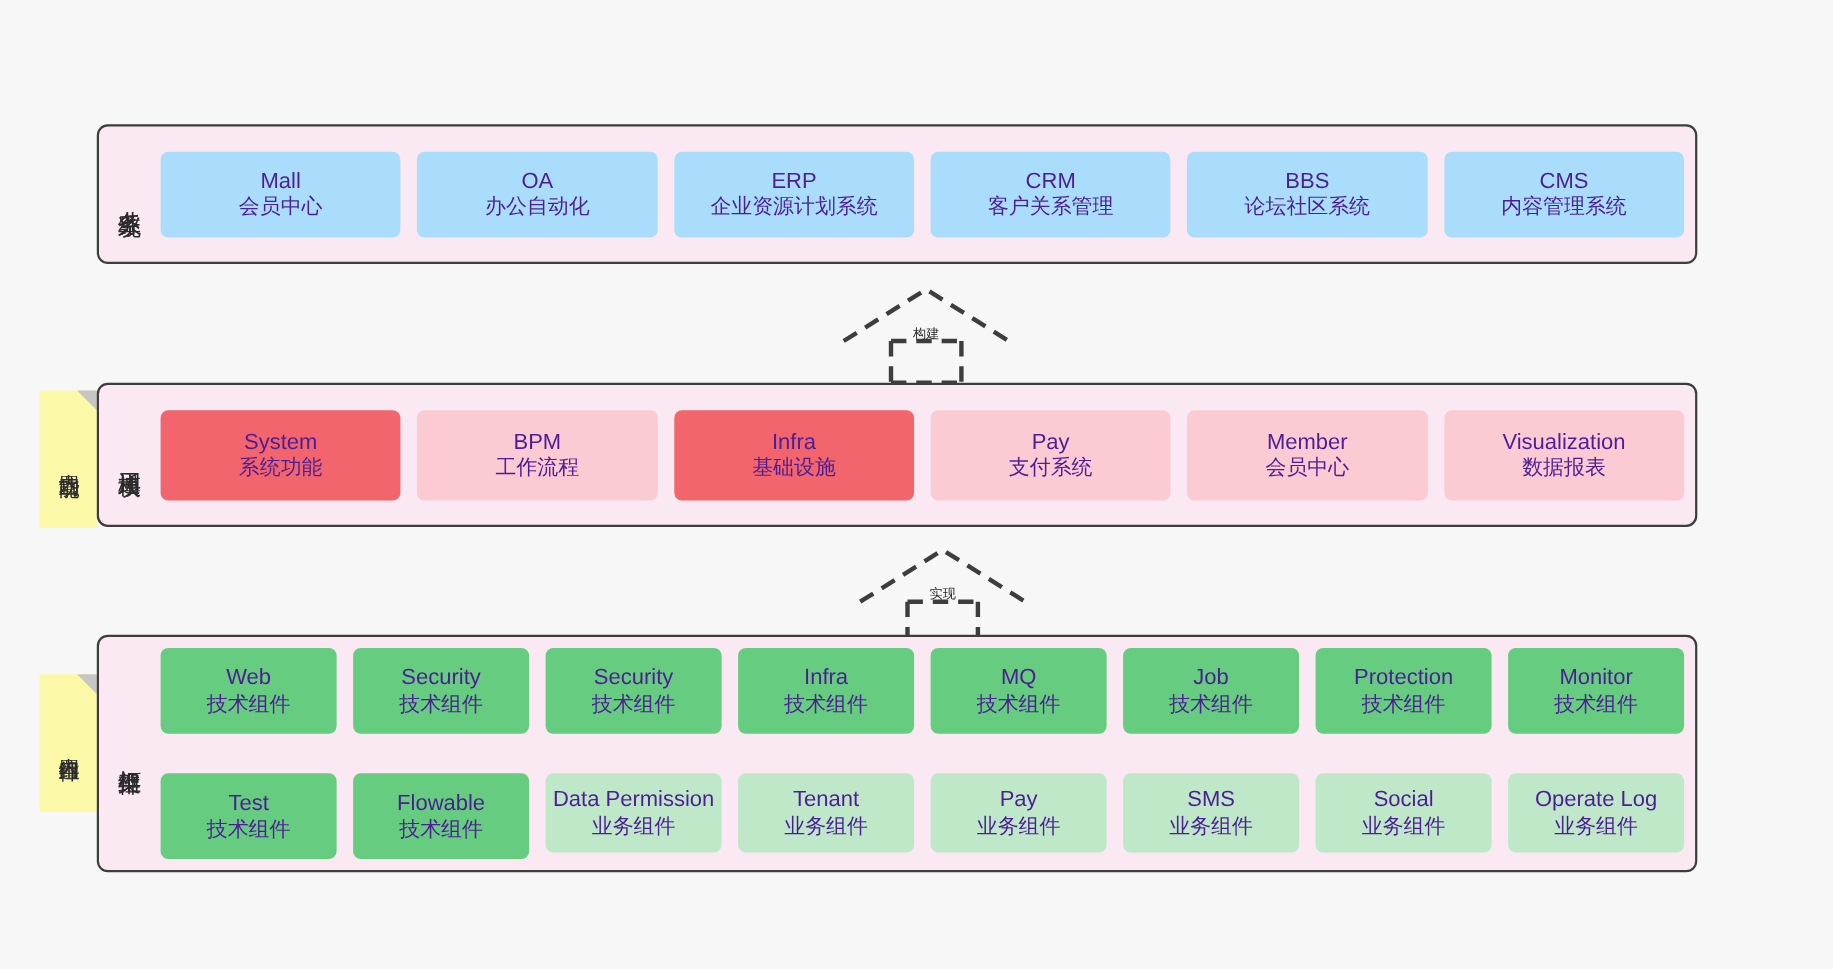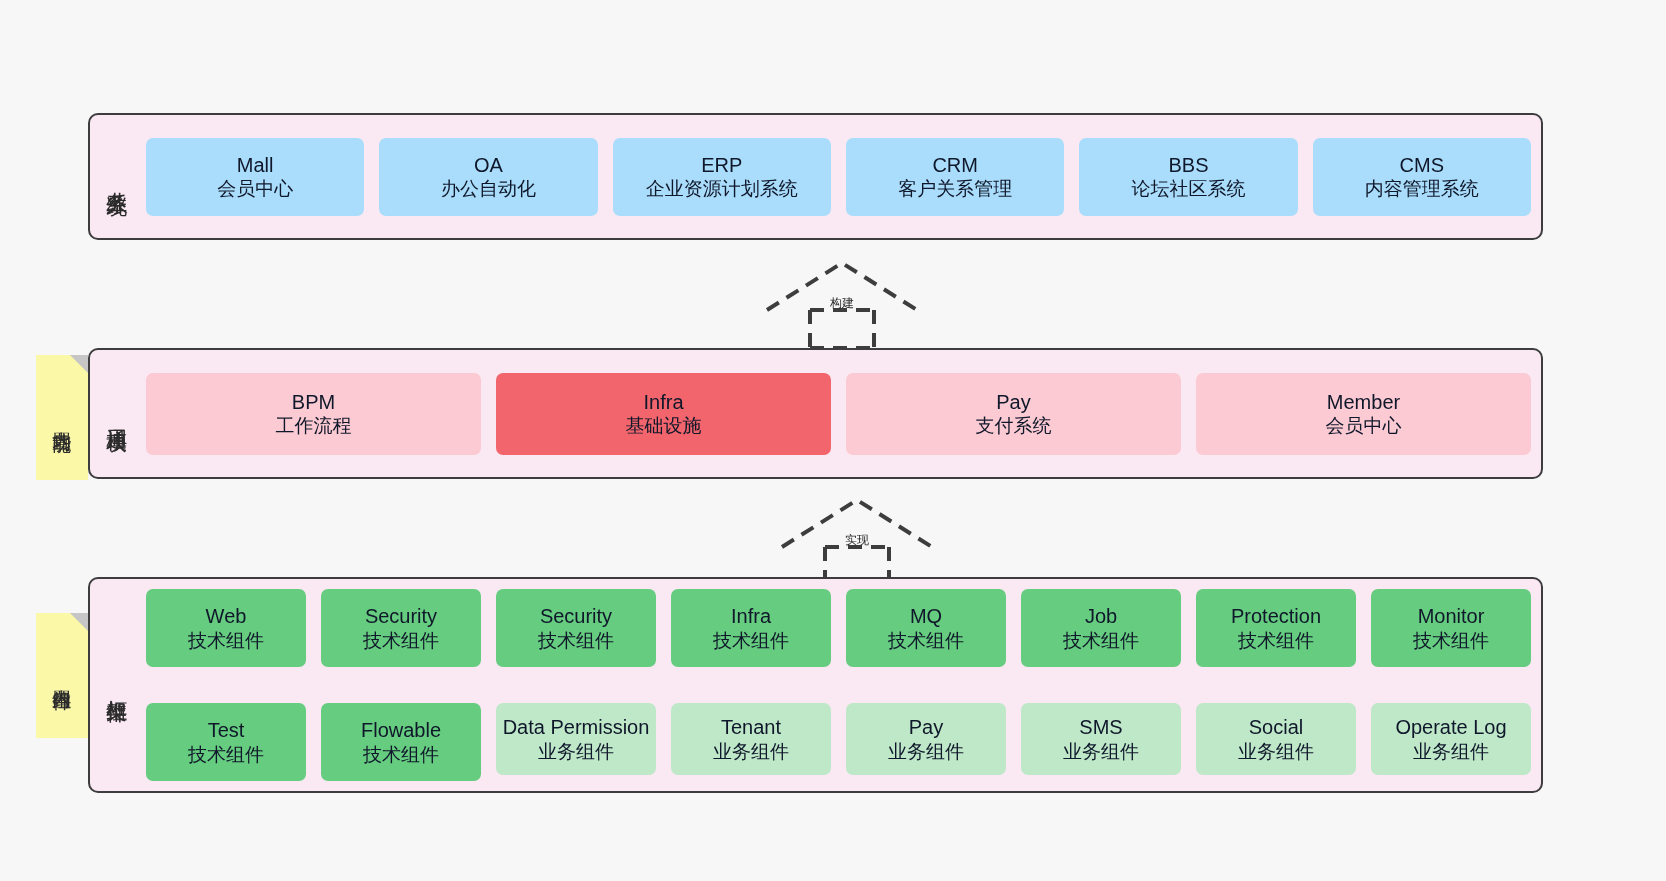--- a/index.html
+++ b/index.html
@@ -56,21 +56,21 @@
   }
   .node {
     flex: 1 1 0;
     border-radius: 7px;
     display: flex;
     flex-direction: column;
     align-items: center;
     justify-content: center;
     text-align: center;
     line-height: 1.22;
-    color: #0f172a;
+    color: #4c1d95;
     box-sizing: border-box;
     padding: 6px 4px;
   }
   .node .en { font-size: 20px; }
   .node .cn { font-size: 19px; }
 
   
   .n-blue        { background: #aaddfb; height: 78px; }
   .n-red-solid   { background: #f2656c; height: 82px; }
   .n-red-light   { background: #fbcad2; height: 82px; }
@@ -178,35 +178,43 @@
 </div>
 
 <div class="sticky" id="sticky-common">
   <span class="fold"></span>
   <span>内置功能</span>
 </div>
 <div class="layer" id="layer-common">
   <div class="layer-title">通用模块</div>
   <div class="layer-body">
     <div class="row">
+      <div class="node n-red-solid">
+        <span class="en">System</span>
+        <span class="cn">系统功能</span>
+      </div>
       <div class="node n-red-light">
         <span class="en">BPM</span>
         <span class="cn">工作流程</span>
       </div>
       <div class="node n-red-solid">
         <span class="en">Infra</span>
         <span class="cn">基础设施</span>
       </div>
       <div class="node n-red-light">
         <span class="en">Pay</span>
         <span class="cn">支付系统</span>
       </div>
       <div class="node n-red-light">
         <span class="en">Member</span>
         <span class="cn">会员中心</span>
+      </div>
+      <div class="node n-red-light">
+        <span class="en">Visualization</span>
+        <span class="cn">数据报表</span>
       </div>
     </div>
   </div>
 </div>
 
 <div class="connector" id="connector-implement">
   <svg width="160" height="95" viewBox="0 0 160 95">
     <path d="M5 55 L80 8 L155 55" fill="none" stroke="#3d3d3d" stroke-width="4" stroke-dasharray="14,9" stroke-linecap="butt"></path>
     <path d="M48 55 L48 95 M112 55 L112 95 M48 55 L112 55 M48 93 L112 93" fill="none" stroke="#3d3d3d" stroke-width="4" stroke-dasharray="14,9"></path>
   </svg>

